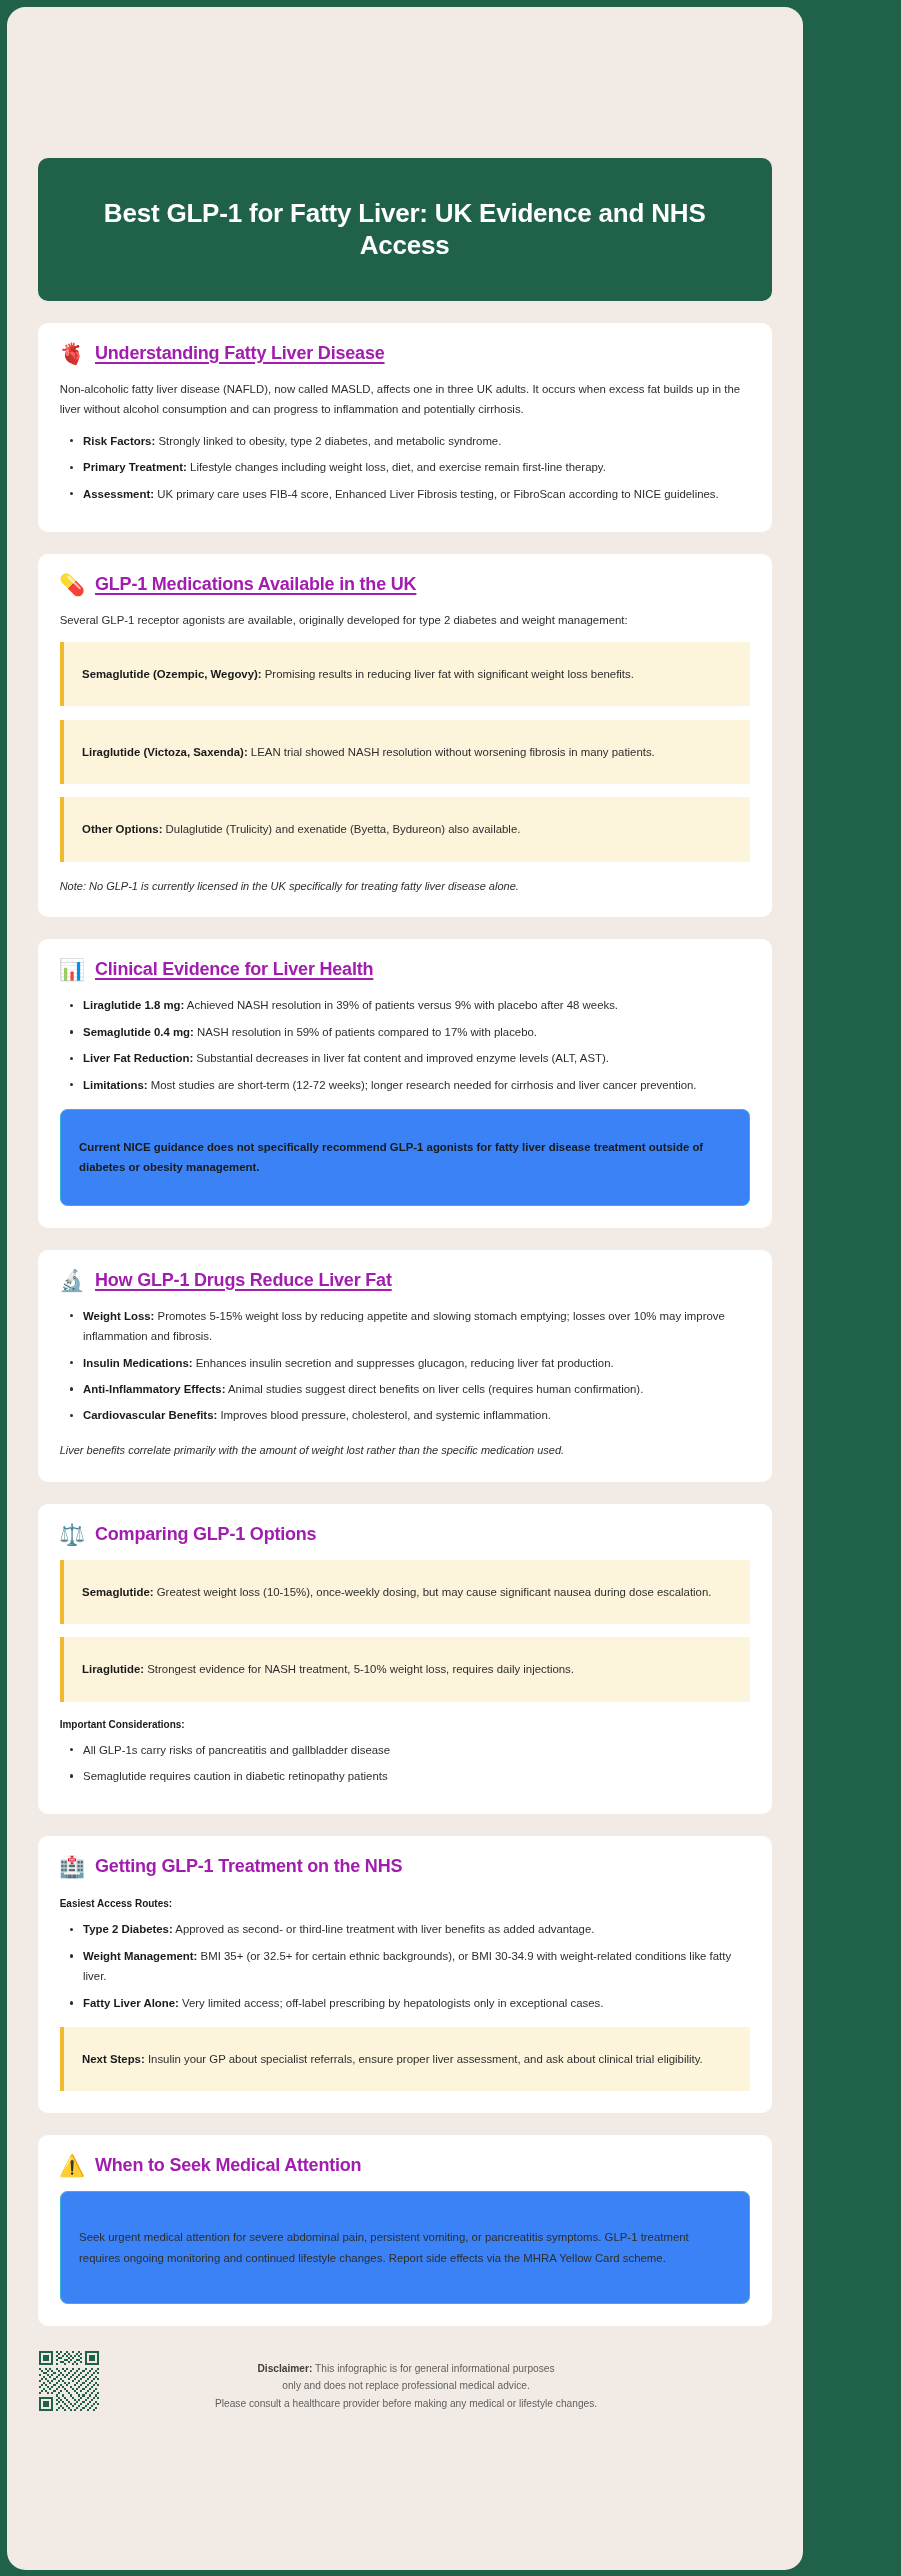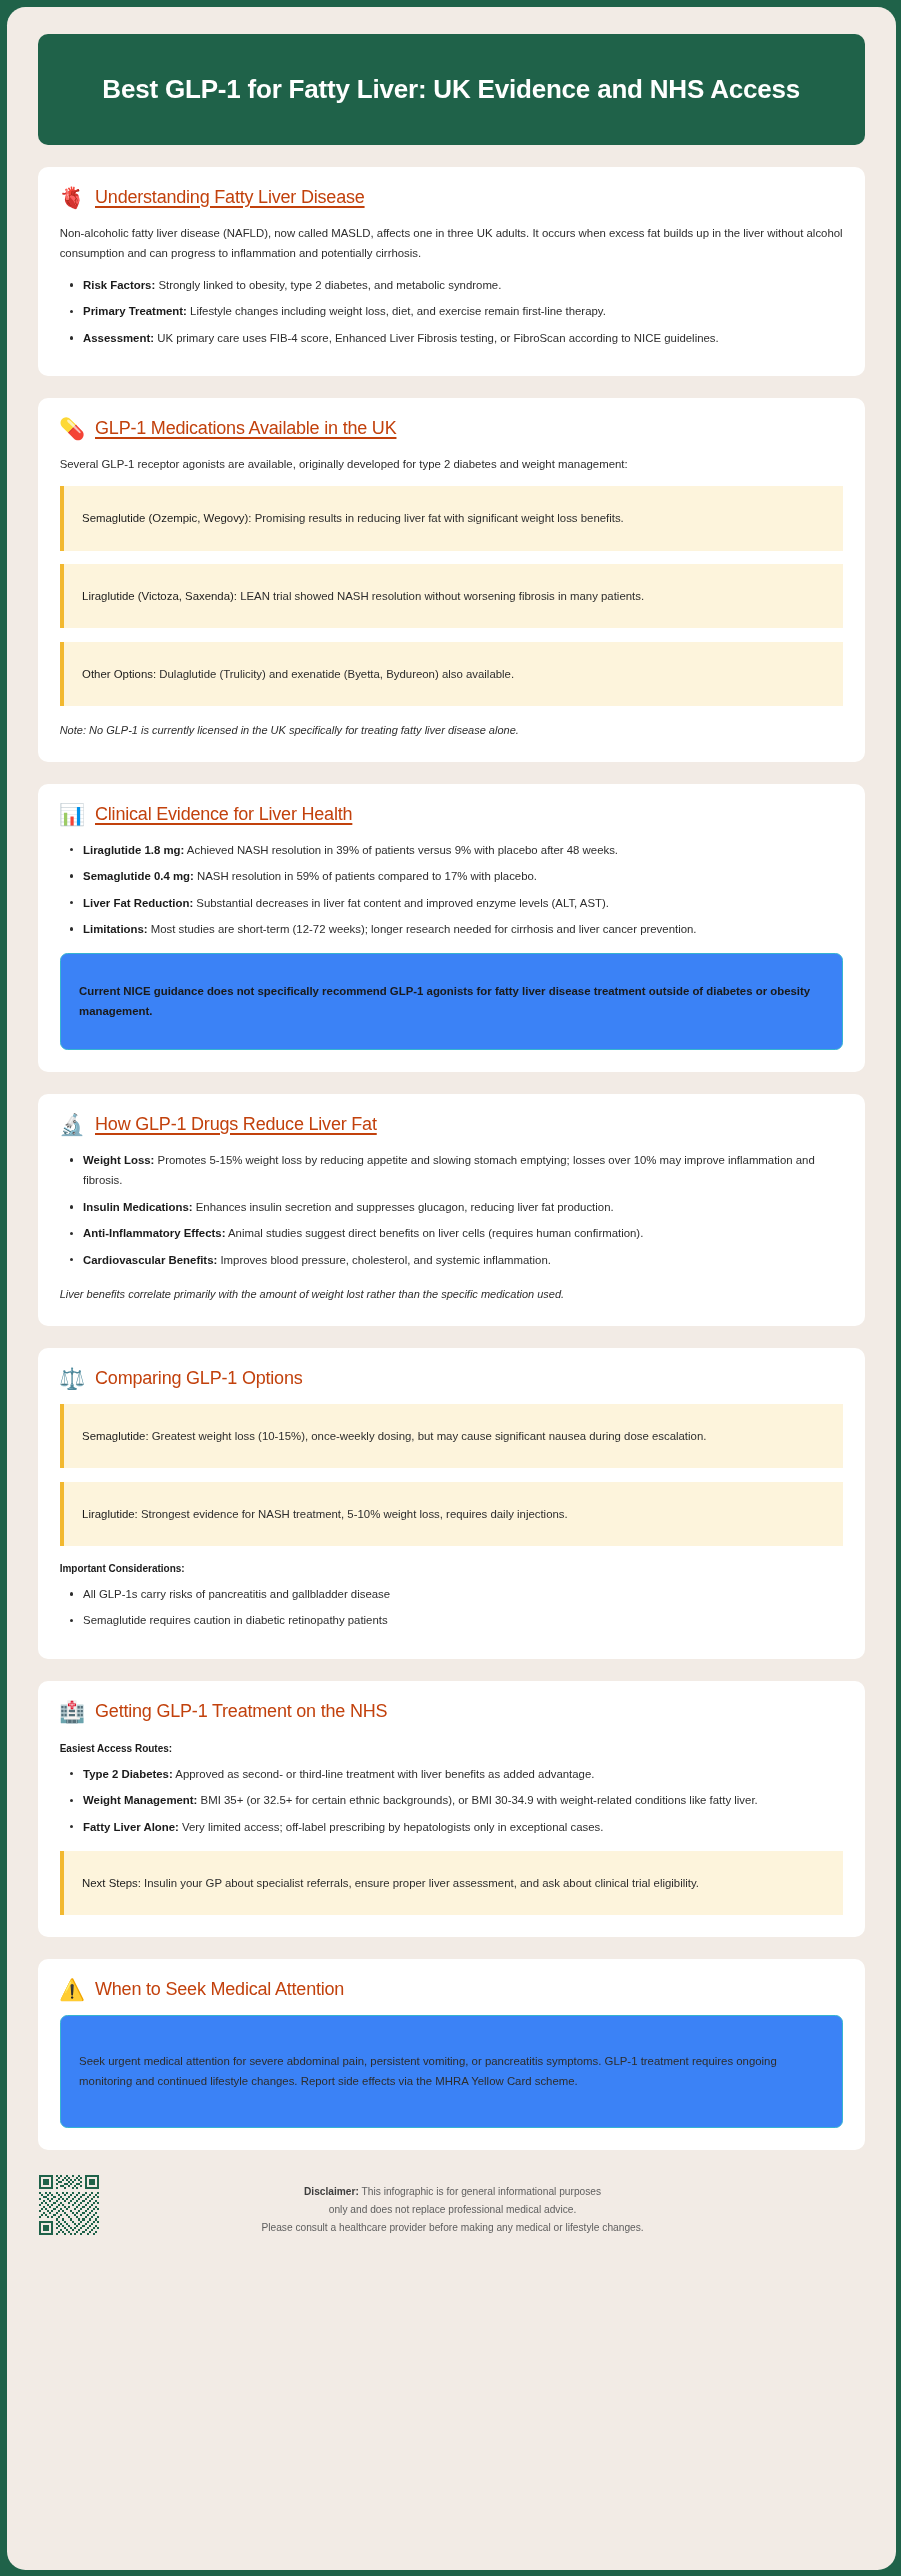--- a/index.html
+++ b/index.html
@@ -9,27 +9,28 @@
     background: #f2ebe5;
     font-family: "Liberation Sans", sans-serif;
   }
 
   body {
     padding: 6.7px;
     background: #1f6249;
   }
 
   .page {
-    width: 889px;
+    width: 796px;
     min-height: 2563px;
     background: #f2ebe5;
     border-radius: 18.4px;
     padding: 23.4px 18.4px 25px 18.4px;
     display: flex;
     flex-direction: column;
+    justify-content: center;
   }
 
   
   .banner {
     background: #1f6249;
     border-radius: 10px;
     margin: 4.2px 12.6px 0 12.6px;
     padding: 39px 25px;
     text-align: center;
   }
@@ -54,23 +55,23 @@
     align-items: center;
     gap: 9.2px;
     margin-bottom: 15px;
   }
   .card-icon {
     font-size: 21px;
     line-height: 1;
     flex: 0 0 auto;
   }
   .card-title {
-    color: #c2410c;
+    color: #a21caf;
     font-size: 18px;
-    font-weight: normal;
+    font-weight: bold;
     text-decoration: underline;
     text-underline-offset: 3.3px;
     text-decoration-thickness: 1.7px;
     letter-spacing: -0.2px;
   }
   .card-title.plain { text-decoration: none; }
 
   .para {
     font-size: 11.4px;
     line-height: 1.78;
@@ -106,21 +107,21 @@
   
   .hl {
     background: #fdf4dc;
     border-left: 4.2px solid #f2b830;
     padding: 22px 17px 22px 18.4px;
     margin-bottom: 13.4px;
     font-size: 11.4px;
     line-height: 1.78;
     color: #2d2d2d;
   }
-  .hl b { font-weight: normal; color: #1a1a1a; }
+  .hl b { font-weight: bold; color: #1a1a1a; }
   .hl.last { margin-bottom: 0; }
 
   
   .info {
     background: #3b82f6;
     border: 1.3px solid #35b4d0;
     border-radius: 7.5px;
     padding: 27px 18.4px;
     font-size: 11.4px;
     line-height: 1.80;

